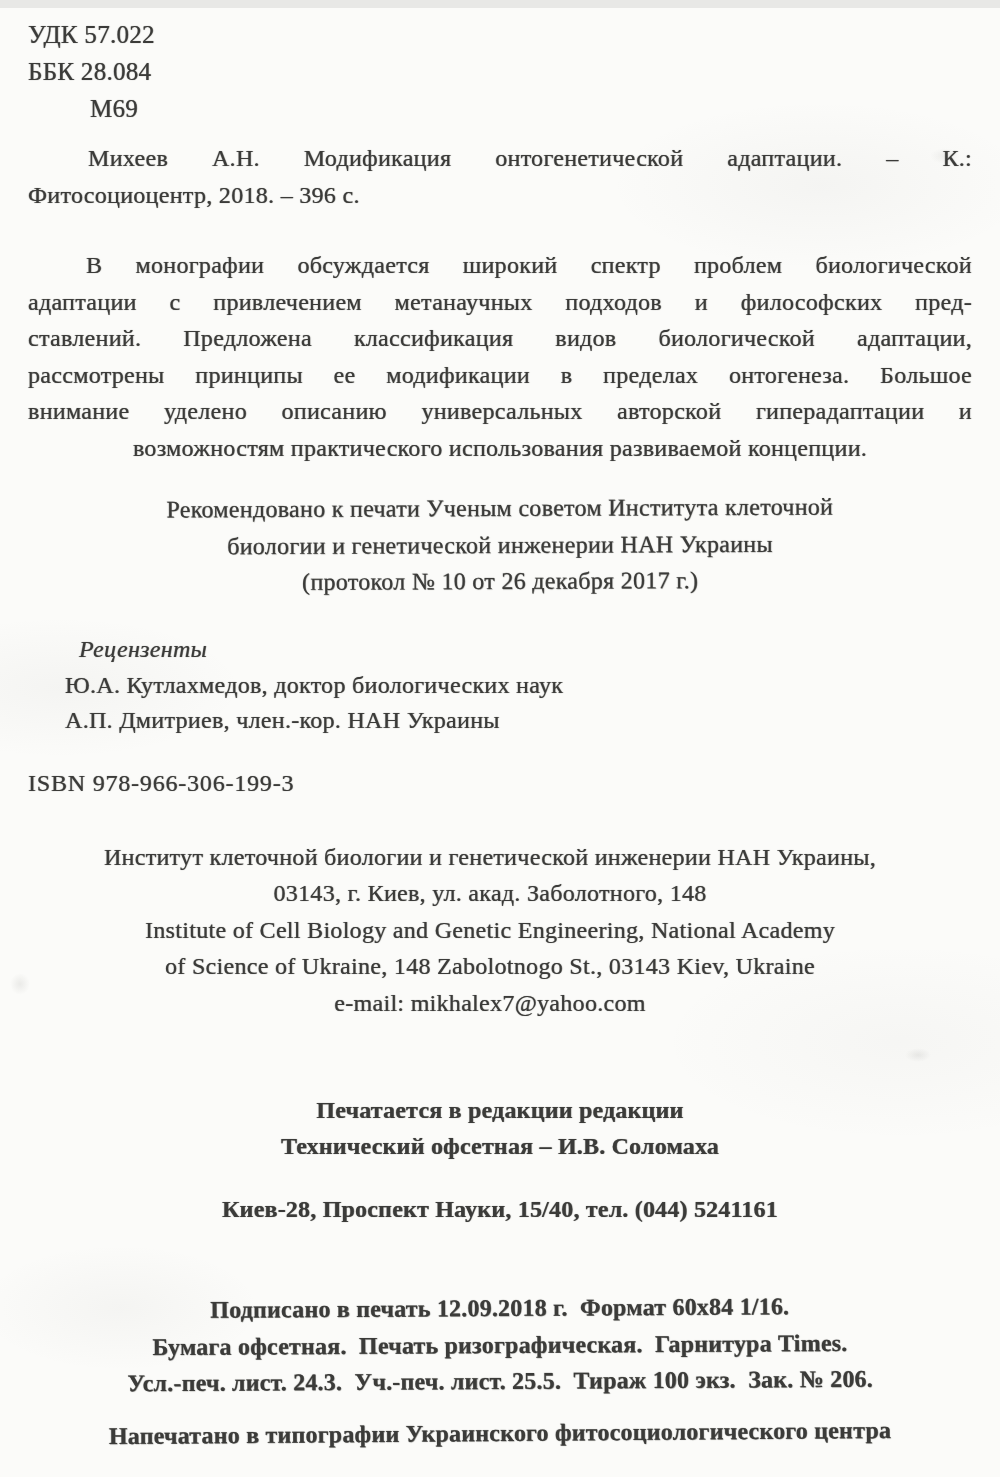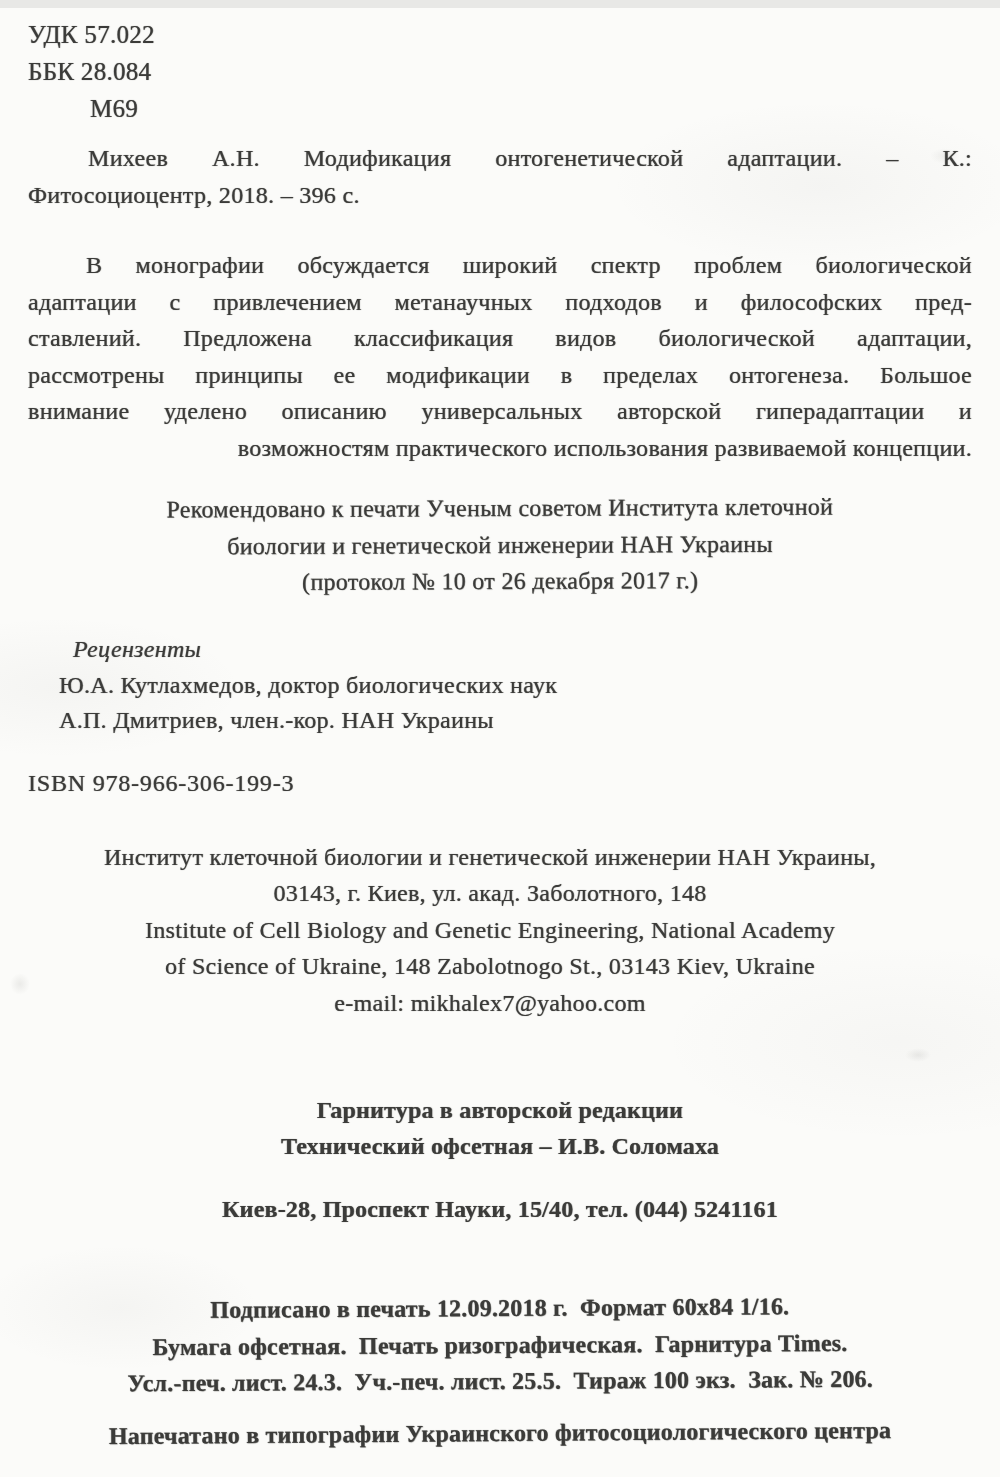--- a/index.html
+++ b/index.html
@@ -36,28 +36,28 @@
   .codes .indent { padding-left: 62px; }
 
   
   .bib { left: 28px; top: 132px; width: 944px; font-size: 24px; line-height: 37px; }
   .bib .l1 { text-align: justify; text-align-last: justify; text-indent: 60px; }
 
   
   .abstract { left: 28px; top: 239px; width: 944px; font-size: 24px; line-height: 36.5px; }
   .abstract .j { text-align: justify; text-align-last: justify; }
   .abstract .j.first { text-indent: 58px; }
-  .abstract .last { text-align: right; }
+  .abstract .last { text-align: center; }
 
   
   .recommend { left: 0; top: 482px; width: 1000px; font-size: 24px; line-height: 36.5px;
                text-align: center; transform: rotate(-0.25deg); }
 
   
-  .reviewers { left: 59px; top: 624px; width: 700px; font-size: 24px; line-height: 35.5px; font-family: Liberation Serif, serif; }
+  .reviewers { left: 65px; top: 624px; width: 700px; font-size: 24px; line-height: 35.5px; font-family: Liberation Serif, serif; }
   .reviewers .heading { font-style: italic; padding-left: 14px; }
 
   
   .isbn { left: 28px; top: 762px; width: 760px; font-size: 24px; letter-spacing: 0.8px; }
 
   
   .institute { left: 0; top: 831px; width: 980px; font-size: 24px; line-height: 36.4px;
                text-align: center; }
 
   
@@ -126,21 +126,21 @@
 
   <div class="blk institute">
     <div class="line">Институт клеточной биологии и генетической инженерии НАН Украины,</div>
     <div class="line">03143, г. Киев, ул. акад. Заболотного, 148</div>
     <div class="line">Institute of Cell Biology and Genetic Engineering, National Academy</div>
     <div class="line">of Science of Ukraine, 148 Zabolotnogo St., 03143 Kiev, Ukraine</div>
     <div class="line">e-mail: mikhalex7@yahoo.com</div>
   </div>
 
   <div class="blk edition">
-    <div class="line">Гарнитура в авторской редакции</div>
+    <div class="line">Печатается в редакции редакции</div>
     <div class="line">Технический офсетная – И.В. Соломаха</div>
   </div>
 
   <div class="blk press">
     <div class="line">Киев-28, Проспект Науки, 15/40, тел. (044) 5241161</div>
   </div>
 
   <div class="blk printinfo">
     <div class="line">Подписано в печать 12.09.2018 г.  Формат 60х84 1/16.</div>
     <div class="line">Бумага офсетная.  Печать ризографическая.  Гарнитура Times.</div>

